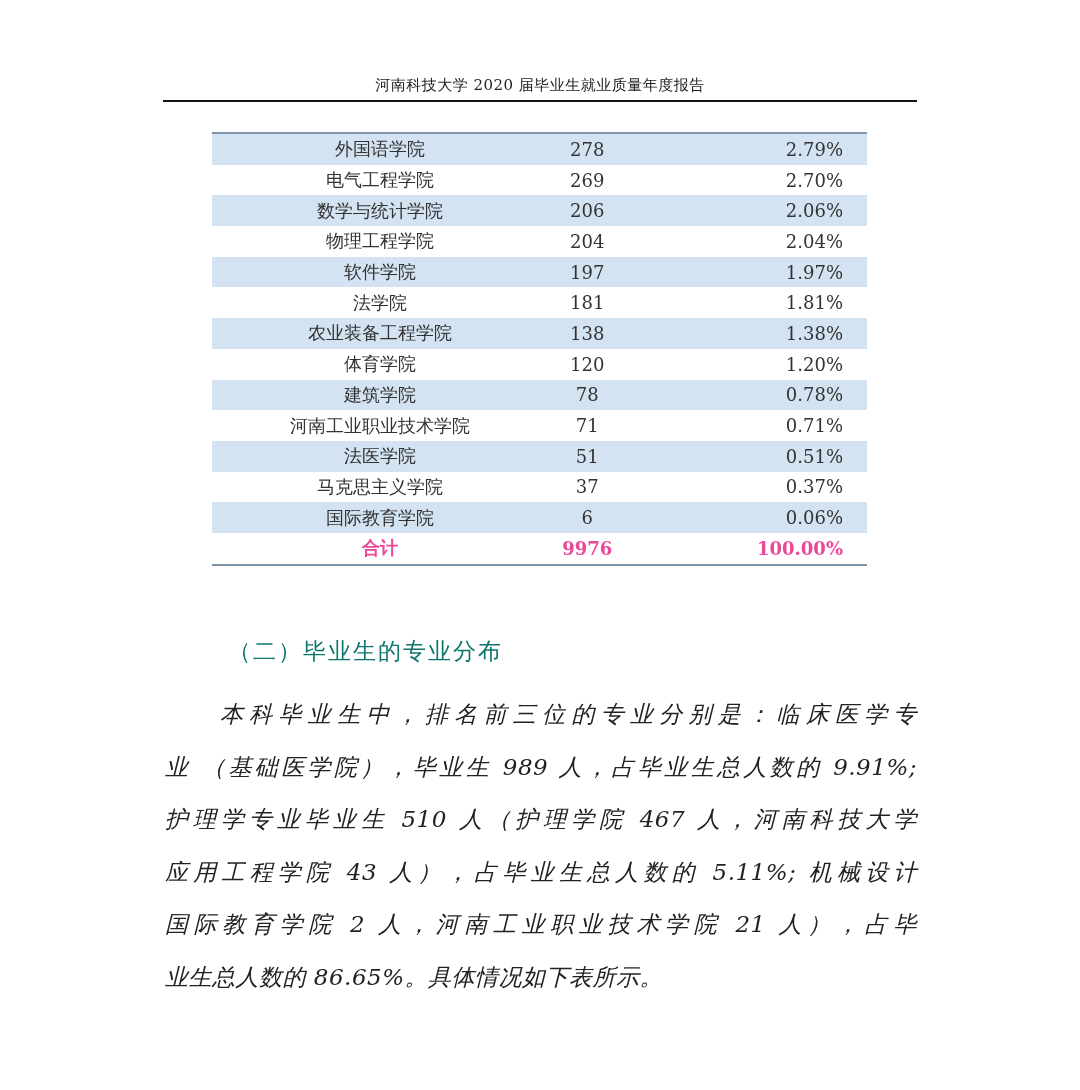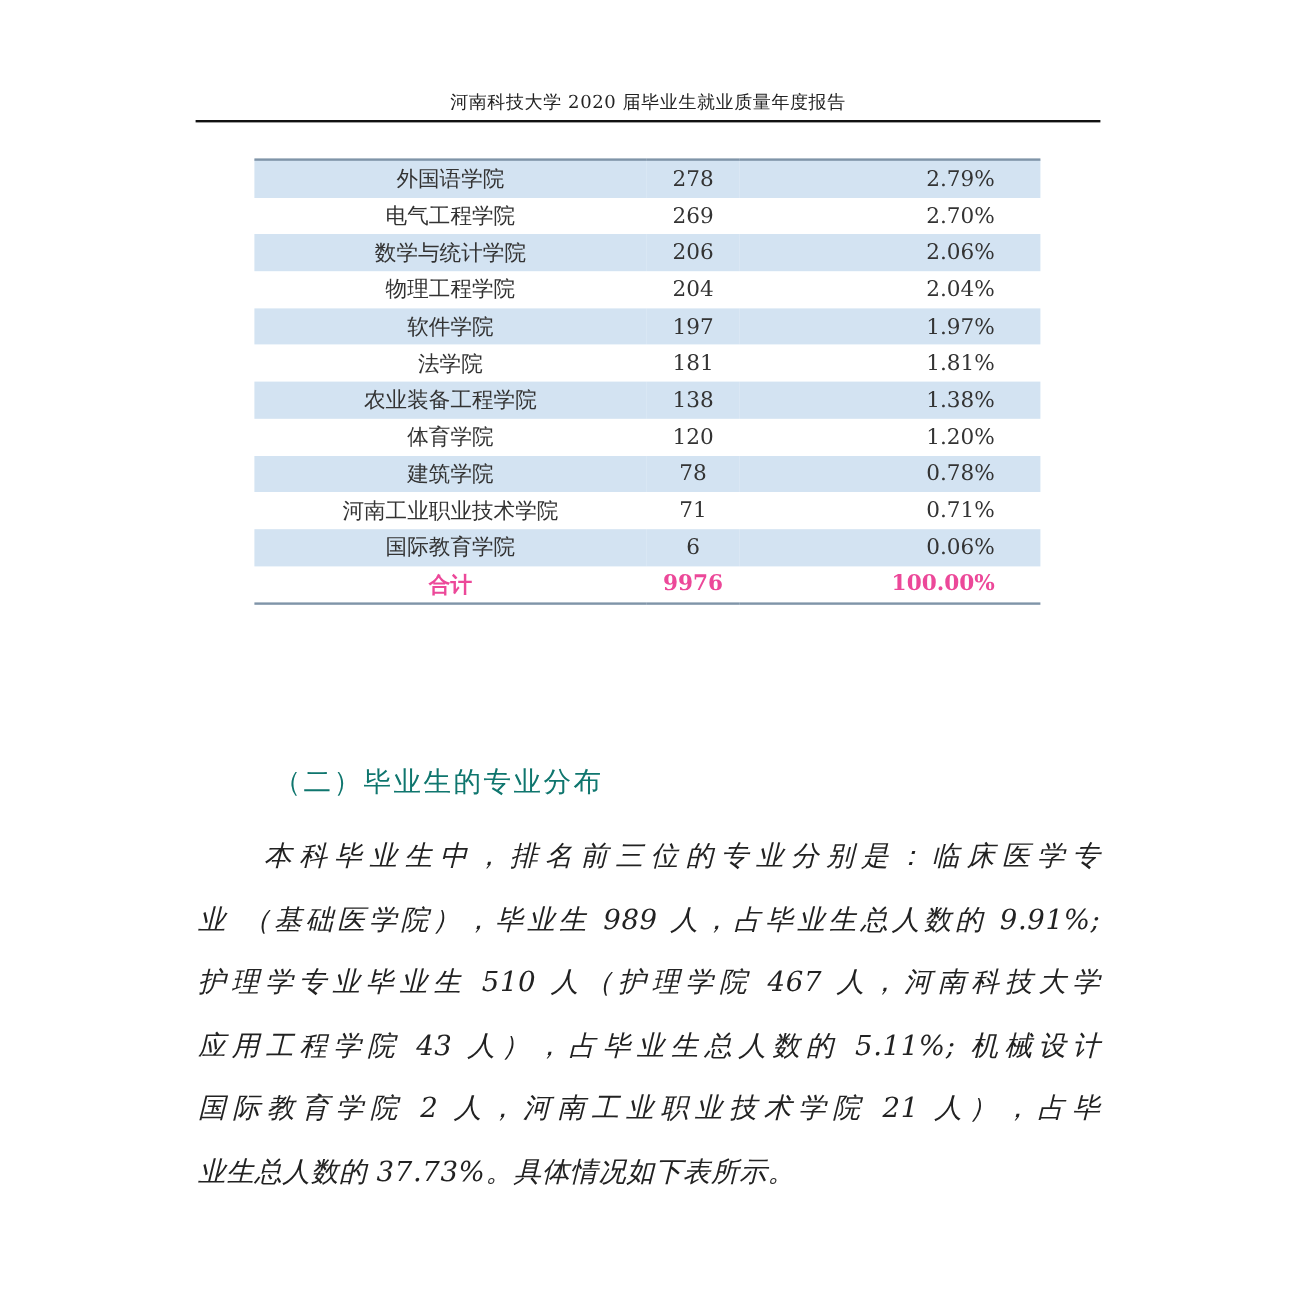--- a/index.html
+++ b/index.html
@@ -7,21 +7,21 @@
          font-family:"DejaVu Serif","Liberation Serif",serif; color:#222; }
   .header-title { position:absolute; left:163px; width:754px; top:76px; text-align:center;
          font-size:15px; letter-spacing:0.5px; color:#222; }
   .header-rule { position:absolute; left:163px; width:754px; top:100px; height:2px; background:#111; }
   .table { position:absolute; left:212px; width:655px; top:132px; border-collapse:collapse;
            border-top:2px solid #7f94a8; border-bottom:2px solid #7f94a8; }
   .table td { height:30.7px; padding:0; font-size:18px; color:#333; }
   .table tr.shaded td { background:#d3e3f2; }
   .table tr td:nth-child(1) { width:352px; text-align:center; }
   .table tr td:nth-child(2) { width:80px; text-align:center; }
-  .table tr td:nth-child(3) { width:223px; text-align:right; padding-right:38px; }
+  .table tr td:nth-child(3) { width:223px; text-align:right; padding-right:24px; }
   .table tr.total td { font-weight:bold; color:#ec4899; }
   .section-heading { position:absolute; left:228px; top:636px; font-size:23px; letter-spacing:2px; color:#0f766e; }
   .para { position:absolute; left:165px; width:752px; top:688px; font-size:23px; line-height:52.5px;
           color:#222; letter-spacing:0.5px;font-style:italic; }
   .para .line { display:block; white-space:nowrap; height:52.5px; text-align:justify; text-align-last:justify; }
   .para .line.first { padding-left:55px; }
   .para .line.last { text-align-last:left; }
 </style>
 </head>
 <body>
@@ -75,34 +75,44 @@
       <td>建筑学院</td>
       <td>78</td>
       <td>0.78%</td>
     </tr>
     <tr>
       <td>河南工业职业技术学院</td>
       <td>71</td>
       <td>0.71%</td>
     </tr>
     <tr class="shaded">
+      <td>法医学院</td>
+      <td>51</td>
+      <td>0.51%</td>
+    </tr>
+    <tr>
+      <td>马克思主义学院</td>
+      <td>37</td>
+      <td>0.37%</td>
+    </tr>
+    <tr class="shaded">
       <td>国际教育学院</td>
       <td>6</td>
       <td>0.06%</td>
     </tr>
     <tr class="total">
       <td>合计</td>
       <td>9976</td>
       <td>100.00%</td>
     </tr>
   </tbody>
 </table>
 
 <div class="section-heading">（二）毕业生的专业分布</div>
 
 <div class="para">
   <span class="line first">本科毕业生中，排名前三位的专业分别是：临床医学专</span>
   <span class="line">业 （基础医学院），毕业生 989 人，占毕业生总人数的 9.91%;</span>
   <span class="line">护理学专业毕业生 510 人（护理学院 467 人，河南科技大学</span>
   <span class="line">应用工程学院 43 人），占毕业生总人数的 5.11%; 机械设计</span>
   <span class="line">国际教育学院 2 人，河南工业职业技术学院 21 人），占毕</span>
-  <span class="line last">业生总人数的  37.73%。具体情况如下表所示。</span>
+  <span class="line last">业生总人数的  86.65%。具体情况如下表所示。</span>
 </div>
 
 </body></html>

